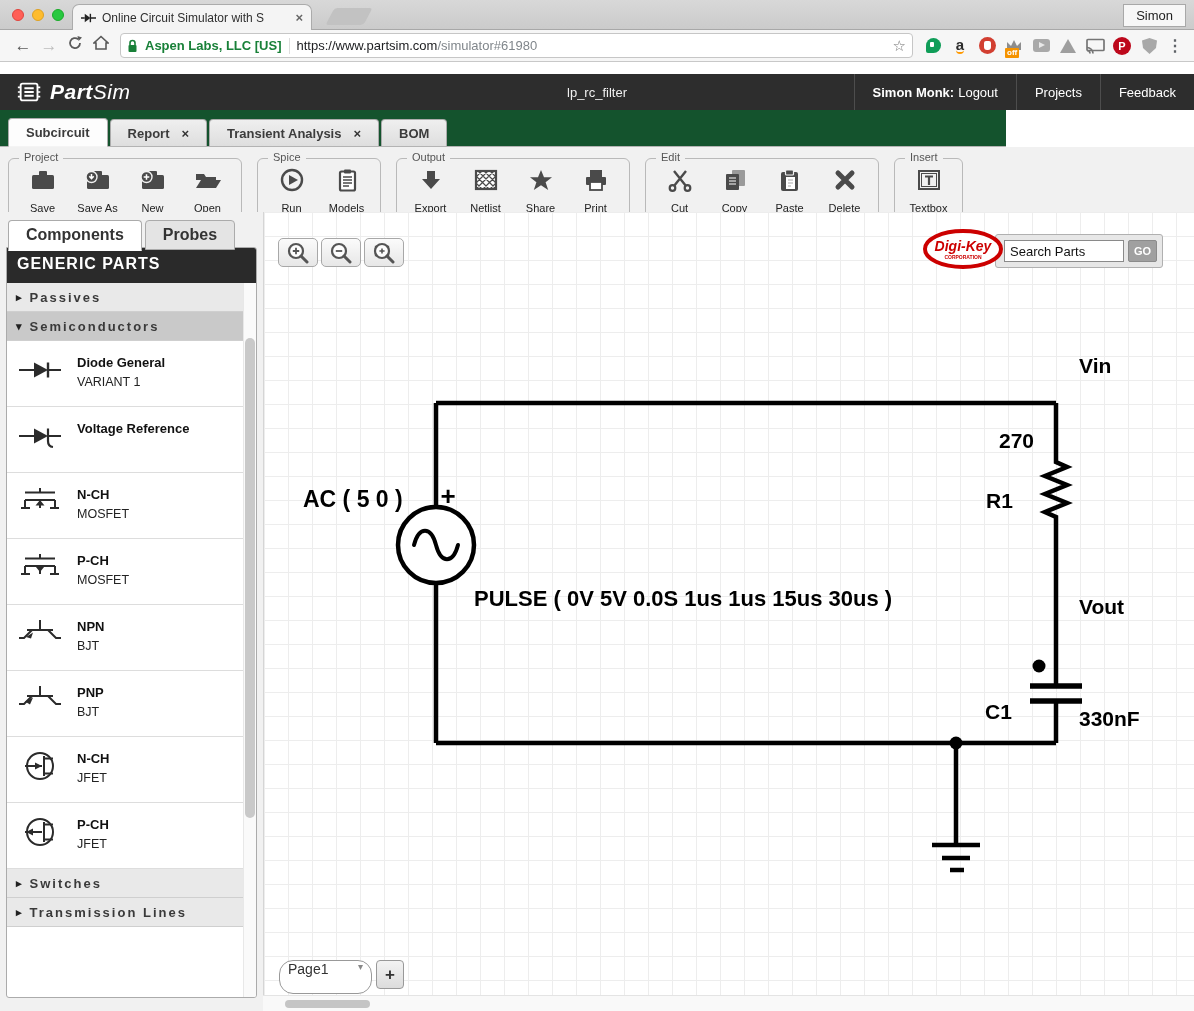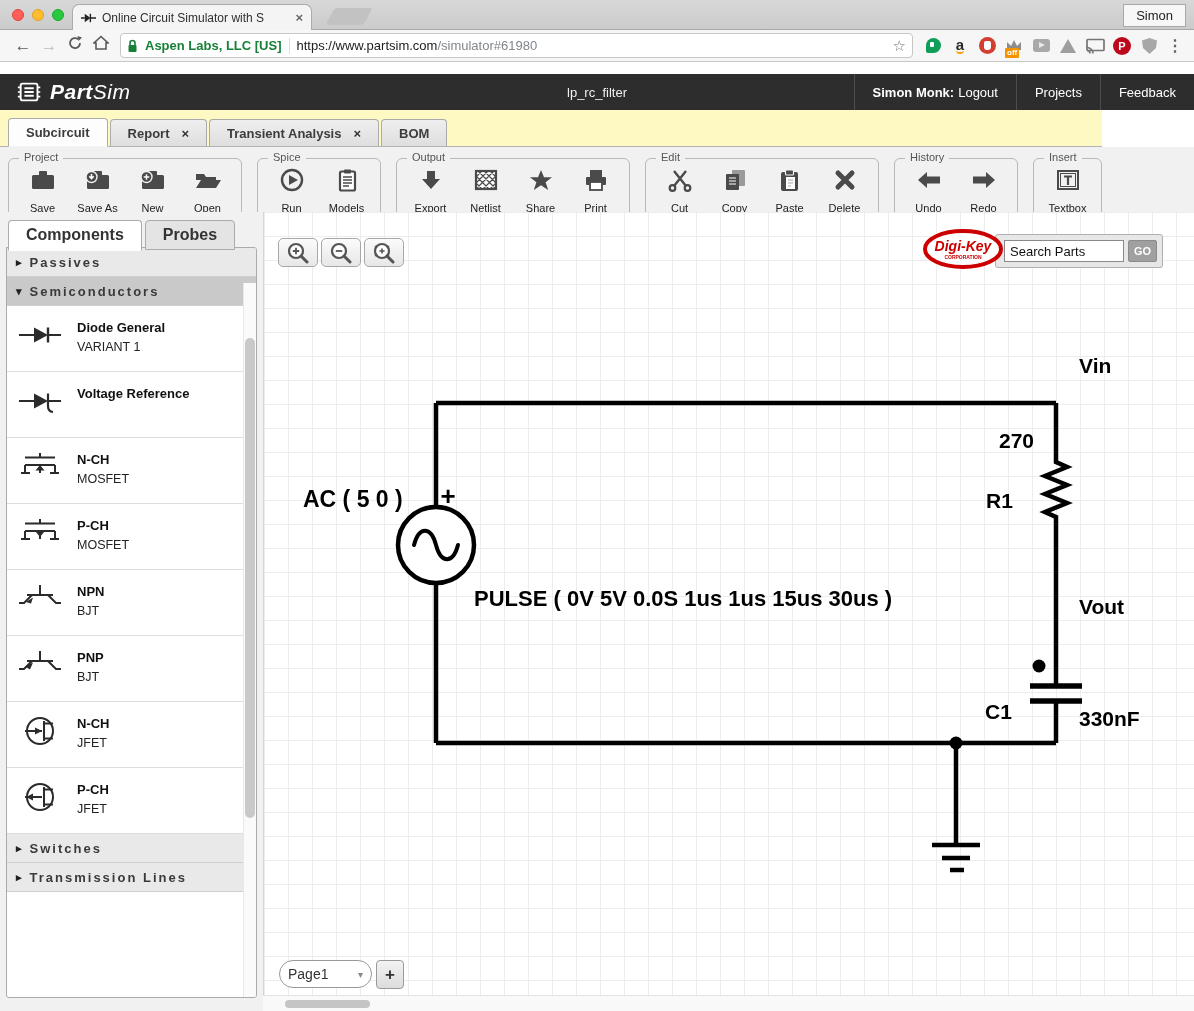--- a/index.html
+++ b/index.html
@@ -65,21 +65,21 @@
   #ps-logo { display:flex; align-items:center; gap:6px; padding-left:16px; }
   #ps-logo .word { font-size:21px; font-style:italic; letter-spacing:0.5px; }
   #ps-logo .word b { font-weight:bold; }
   #ps-doc-title { position:absolute; left:50%; transform:translateX(-50%); font-size:13px; color:#f0f0f0; }
   #ps-right { margin-left:auto; display:flex; height:100%; align-items:stretch; }
   .ps-link { display:flex; align-items:center; padding:0 18px; font-size:13px;
     border-left:1px solid #4d4d4d; color:#fff; }
   .ps-link b { font-weight:bold; margin-right:4px; }
 
   
-  #doc-tabrow { left:0; top:110px; width:1102px; height:37px; background:#fef9c3;
+  #doc-tabrow { left:0; top:110px; width:1006px; height:37px; background:#14532d;
     border-bottom:1px solid #b3b3b3; display:flex; align-items:flex-end; padding-left:8px; }
   .doc-tab { height:27px; display:flex; align-items:center; gap:12px; padding:0 17px;
     background:linear-gradient(#efefef,#dedede); border:1px solid #ababab; border-bottom:none;
     border-radius:4px 4px 0 0; margin-right:2px; font-size:13px; font-weight:bold; color:#3c3c3c; }
   .doc-tab.active { background:#fdfdfd; height:29px; margin-bottom:-1px; border-bottom:1px solid #f4f4f4; z-index:2; }
   .doc-tab .x { font-size:13px; font-weight:bold; color:#333; }
 
   
   #main-toolbar { left:0; top:147px; width:1194px; height:65px; background:#f1f1f1;
     display:flex; align-items:flex-start; gap:15px; padding:11px 0 0 8px; }
@@ -130,22 +130,22 @@
     display:flex; align-items:center; justify-content:flex-end; gap:4px; padding:13px 5px; }
   #dk-search { width:120px; height:22px; border:1px solid #8a8a8a; font-size:13px;
     padding:0 5px; font-family:"Liberation Sans", sans-serif; color:#111; background:#fff; }
   #dk-go { width:29px; height:22px; background:#a0a0a0; border:1px solid #8b8b8b;
     border-radius:2px; color:#fff; font-size:11px; font-weight:bold;
     display:flex; align-items:center; justify-content:center; }
   #digikey-logo { position:absolute; left:658px; top:15px; width:82px; height:44px; }
   #circuit-svg { position:absolute; left:0; top:0; }
   #circuit-svg text { font-family:"Liberation Sans", sans-serif; font-weight:bold; fill:#000; }
   #page-bar { position:absolute; left:15px; top:748px; display:flex; gap:4px; }
-  #page-select { width:93px; height:28px; background:#fff; border:1px solid #999;
-    border-radius:14px; display:flex; align-items:center; justify-content:space-between;
+  #page-select { width:93px; height:34px; background:#fff; border:1px solid #999;
+    border-radius:14px; display:flex; align-items:flex-start; justify-content:space-between;
     padding:0 8px; font-size:14px; color:#333; }
   #page-select .caret { font-size:10px; color:#888; }
   #add-page { width:28px; height:29px; background:linear-gradient(#f3f3f3,#dcdcdc);
     border:1px solid #999; border-radius:4px; font-size:17px; font-weight:bold; color:#333;
     display:flex; align-items:center; justify-content:center; }
   #hscrollbar { left:263px; top:995px; width:931px; height:16px; background:#f9f9f9;
     border-top:1px solid #e4e4e4; }
   #hthumb { position:absolute; left:22px; top:4px; width:85px; height:8px;
     background:#c5c5c5; border-radius:4px; }
 </style>
@@ -394,37 +394,20 @@
       </div>
       <div class="tbtn">
         <svg width="30" height="26" viewBox="0 0 30 26">
             <path d="M8,6 L22,20 M22,6 L8,20" stroke="#4a4a4a" stroke-width="5" stroke-linecap="round"></path>
           </svg>
         <span class="tlabel">Delete</span>
       </div>
     </div>
   </div>
 
-  <div class="tgroup">
-    <span class="tlegend">History</span>
-    <div class="tbtns">
-      <div class="tbtn">
-        <svg width="30" height="26" viewBox="0 0 30 26">
-            <polygon points="4,13 13,5 13,9.5 26,9.5 26,16.5 13,16.5 13,21" fill="#4a4a4a"></polygon>
-          </svg>
-        <span class="tlabel">Undo</span>
-      </div>
-      <div class="tbtn">
-        <svg width="30" height="26" viewBox="0 0 30 26">
-            <polygon points="26,13 17,5 17,9.5 4,9.5 4,16.5 17,16.5 17,21" fill="#4a4a4a"></polygon>
-          </svg>
-        <span class="tlabel">Redo</span>
-      </div>
-    </div>
-  </div>
 
   <div class="tgroup">
     <span class="tlegend">Insert</span>
     <div class="tbtns">
       <div class="tbtn">
         <svg width="30" height="26" viewBox="0 0 30 26">
             <rect x="5" y="4" width="20" height="18" fill="none" stroke="#4a4a4a" stroke-width="2"></rect>
             <rect x="7.5" y="6.5" width="15" height="13" fill="none" stroke="#4a4a4a" stroke-width="1"></rect>
             <path d="M11,9.5 h8 M15,9.5 v8.5" stroke="#4a4a4a" stroke-width="2.2"></path>
           </svg>
@@ -433,20 +416,21 @@
     </div>
   </div>
 </div>
 
 <div id="sidebar" class="abs">
   <div id="side-tabs">
     <span class="side-tab active">Components</span>
     <span class="side-tab">Probes</span>
   </div>
   <div id="side-panel">
+    <div id="lib-title">GENERIC PARTS</div>
 
     <div class="sec-row">
       <span class="sec-caret">▸</span>
       <span>Passives</span>
     </div>
     <div class="sec-row expanded">
       <span class="sec-caret">▾</span>
       <span>Semiconductors</span>
     </div>
 

